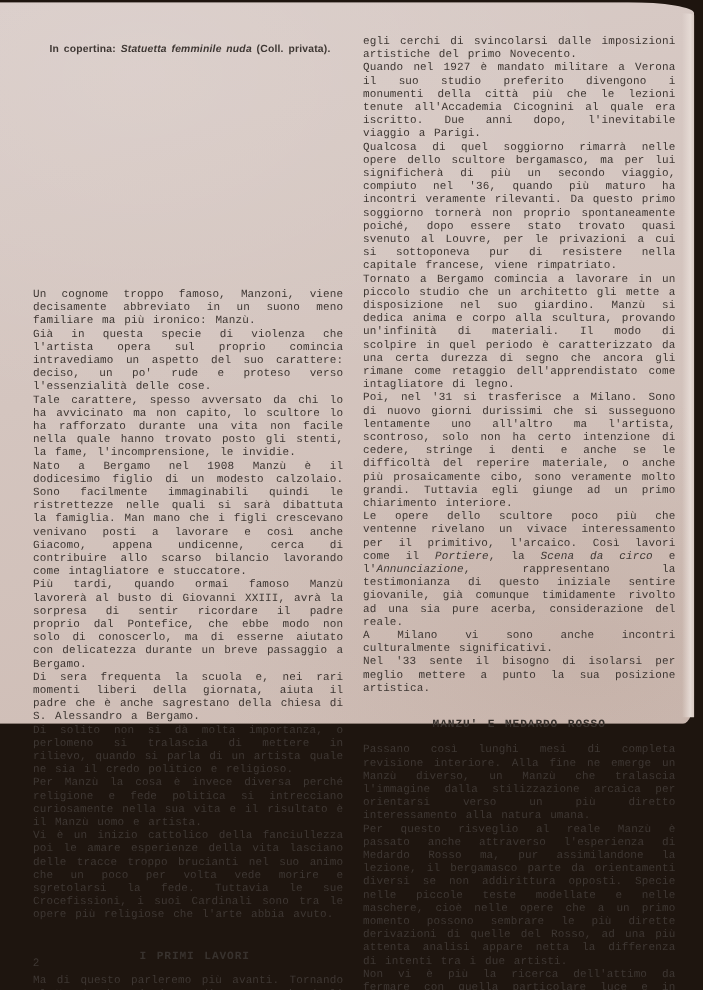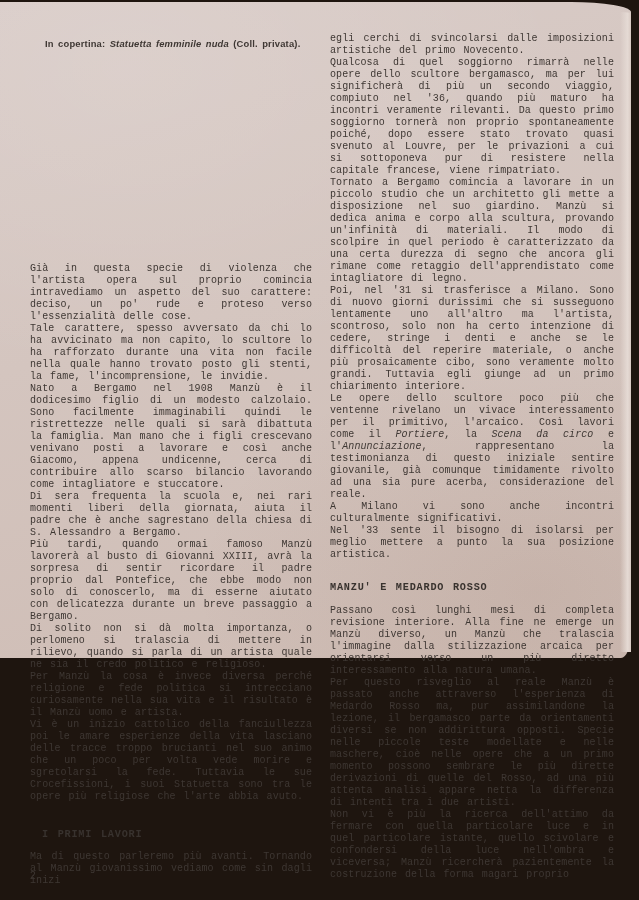--- a/index.html
+++ b/index.html
@@ -33,52 +33,54 @@
     position:absolute;width:284px;
     font-size:10px;line-height:12px;
     letter-spacing:0.1px;word-spacing:1.8px;
     color:#3e3733;text-align:justify;font-weight:500;font-family:Liberation Mono, monospace;
   }
   .col-left{left:30px;top:261px;width:282px;}
   .col-right{left:330px;top:31px;}
   .col p{margin:0;}
   .col h2{
     font-size:10.2px;letter-spacing:0.8px;color:#38322e;
-    font-weight:bold;text-align:left;
+    font-weight:bold;text-align:center;
   }
   .col-left h2{margin:26px 0 10px 0;padding-left:12px;}
   .col-right h2{margin:21px 0 11px 0;}
   .page-number{
     position:absolute;left:30px;top:868px;
     font-size:10px;color:#3e3733;font-weight:500;letter-spacing:0.3px;
   }
 </style>
 </head>
 <body>
 
 <div class="page">
   <div class="page-edge"></div>
 
   <div class="caption"><span>In copertina: </span><em>Statuetta femminile nuda</em><span> (Coll. privata).</span></div>
 
   <div class="col col-left">
+    <p>Un cognome troppo famoso, Manzoni, viene decisamente abbreviato in un suono meno familiare ma più ironico: Manzù.</p>
     <p>Già in questa specie di violenza che l'artista opera sul proprio comincia intravediamo un aspetto del suo carattere: deciso, un po' rude e proteso verso l'essenzialità delle cose.</p>
     <p>Tale carattere, spesso avversato da chi lo ha avvicinato ma non capito, lo scultore lo ha rafforzato durante una vita non facile nella quale hanno trovato posto gli stenti, la fame, l'incomprensione, le invidie.</p>
     <p>Nato a Bergamo nel 1908 Manzù è il dodicesimo figlio di un modesto calzolaio. Sono facilmente immaginabili quindi le ristrettezze nelle quali si sarà dibattuta la famiglia. Man mano che i figli crescevano venivano posti a lavorare e così anche Giacomo, appena undicenne, cerca di contribuire allo scarso bilancio lavorando come intagliatore e stuccatore.</p>
+    <p>Più tardi, quando ormai famoso Manzù lavorerà al busto di Giovanni XXIII, avrà la sorpresa di sentir ricordare il padre proprio dal Pontefice, che ebbe modo non solo di conoscerlo, ma di esserne aiutato con delicatezza durante un breve passaggio a Bergamo.</p>
     <p>Di sera frequenta la scuola e, nei rari momenti liberi della giornata, aiuta il padre che è anche sagrestano della chiesa di S. Alessandro a Bergamo.</p>
-    <p>Più tardi, quando ormai famoso Manzù lavorerà al busto di Giovanni XXIII, avrà la sorpresa di sentir ricordare il padre proprio dal Pontefice, che ebbe modo non solo di conoscerlo, ma di esserne aiutato con delicatezza durante un breve passaggio a Bergamo.</p>
     <p>Di solito non si dà molta importanza, o perlomeno si tralascia di mettere in rilievo, quando si parla di un artista quale ne sia il credo politico e religioso.</p>
     <p>Per Manzù la cosa è invece diversa perché religione e fede politica si intrecciano curiosamente nella sua vita e il risultato è il Manzù uomo e artista.</p>
-    <p>Vi è un inizio cattolico della fanciullezza poi le amare esperienze della vita lasciano delle tracce troppo brucianti nel suo animo che un poco per volta vede morire e sgretolarsi la fede. Tuttavia le sue Crocefissioni, i suoi Statuetta sono tra le opere più religiose che l'arte abbia avuto.</p>
+    <p>Vi è un inizio cattolico della fanciullezza poi le amare esperienze della vita lasciano delle tracce troppo brucianti nel suo animo che un poco per volta vede morire e sgretolarsi la fede. Tuttavia le sue Crocefissioni, i suoi Cardinali sono tra le opere più religiose che l'arte abbia avuto.</p>
     <h2>I PRIMI LAVORI</h2>
     <p>Ma di questo parleremo più avanti. Tornando al Manzù giovanissimo vediamo come sin dagli inizi</p>
   </div>
 
   <div class="col col-right">
     <p>egli cerchi di svincolarsi dalle imposizioni artistiche del primo Novecento.</p>
+    <p>Quando nel 1927 è mandato militare a Verona il suo studio preferito divengono i monumenti della città più che le lezioni tenute all'Accademia Cicognini al quale era iscritto. Due anni dopo, l'inevitabile viaggio a Parigi.</p>
     <p>Qualcosa di quel soggiorno rimarrà nelle opere dello scultore bergamasco, ma per lui significherà di più un secondo viaggio, compiuto nel '36, quando più maturo ha incontri veramente rilevanti. Da questo primo soggiorno tornerà non proprio spontaneamente poiché, dopo essere stato trovato quasi svenuto al Louvre, per le privazioni a cui si sottoponeva pur di resistere nella capitale francese, viene rimpatriato.</p>
     <p>Tornato a Bergamo comincia a lavorare in un piccolo studio che un architetto gli mette a disposizione nel suo giardino. Manzù si dedica anima e corpo alla scultura, provando un'infinità di materiali. Il modo di scolpire in quel periodo è caratterizzato da una certa durezza di segno che ancora gli rimane come retaggio dell'apprendistato come intagliatore di legno.</p>
     <p>Poi, nel '31 si trasferisce a Milano. Sono di nuovo giorni durissimi che si susseguono lentamente uno all'altro ma l'artista, scontroso, solo non ha certo intenzione di cedere, stringe i denti e anche se le difficoltà del reperire materiale, o anche più prosaicamente cibo, sono veramente molto grandi. Tuttavia egli giunge ad un primo chiarimento interiore.</p>
     <p><span>Le opere dello scultore poco più che ventenne rivelano un vivace interessamento per il primitivo, l'arcaico. Così lavori come il </span><em>Portiere</em><span>, la </span><em>Scena da circo</em><span> e l'</span><em>Annunciazione</em><span>, rappresentano la testimonianza di questo iniziale sentire giovanile, già comunque timidamente rivolto ad una sia pure acerba, considerazione del reale.</span></p>
     <p>A Milano vi sono anche incontri culturalmente significativi.</p>
     <p>Nel '33 sente il bisogno di isolarsi per meglio mettere a punto la sua posizione artistica.</p>
     <h2>MANZU' E MEDARDO ROSSO</h2>
     <p>Passano così lunghi mesi di completa revisione interiore. Alla fine ne emerge un Manzù diverso, un Manzù che tralascia l'immagine dalla stilizzazione arcaica per orientarsi verso un più diretto interessamento alla natura umana.</p>
     <p>Per questo risveglio al reale Manzù è passato anche attraverso l'esperienza di Medardo Rosso ma, pur assimilandone la lezione, il bergamasco parte da orientamenti diversi se non addirittura opposti. Specie nelle piccole teste modellate e nelle maschere, cioè nelle opere che a un primo momento possono sembrare le più dirette derivazioni di quelle del Rosso, ad una più attenta analisi appare netta la differenza di intenti tra i due artisti.</p>
     <p>Non vi è più la ricerca dell'attimo da fermare con quella particolare luce e in quel particolare istante, quello scivolare e confondersi della luce nell'ombra e viceversa; Manzù ricercherà pazientemente la costruzione della forma magari proprio</p>

